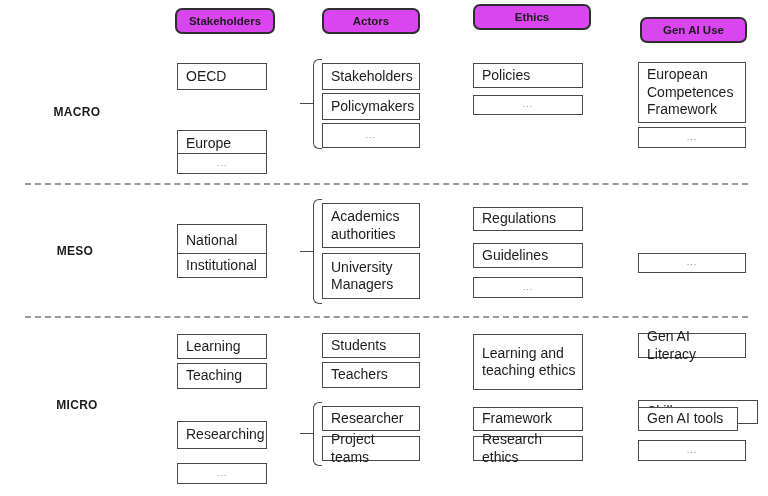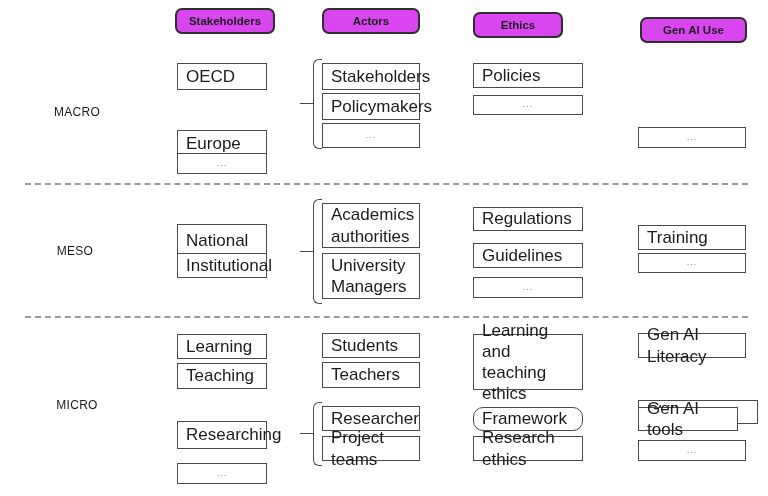--- a/index.html
+++ b/index.html
@@ -27,36 +27,36 @@
   }
   .box {
     position: absolute;
     box-sizing: border-box;
     border: 1.5px solid #4a4a4a;
     background: #ffffff;
     display: flex;
     align-items: center;
     padding-left: 8px;
     padding-right: 4px;
-    font-size: 17px;
+    font-size: 14px;
     line-height: 1.25;
   }
   .box.dots {
     justify-content: center;
     padding-left: 0;
     padding-right: 0;
     color: #8a8a8a;
     font-size: 9px;
     letter-spacing: 1px;
   }
   .row-label {
     position: absolute;
     width: 70px;
     text-align: center;
-    font-weight: normal;
+    font-weight: bold;
     font-size: 12px;
     letter-spacing: 0.3px;
   }
   .divider {
     position: absolute;
     left: 25px;
     width: 723px;
     height: 0;
     border-top: 2px dashed #9a9a9a;
   }
@@ -79,80 +79,80 @@
     margin-top: -1px;
   }
 </style>
 </head>
 <body>
 
 <div id="canvas">
 
   <div class="header-box" style="left:175px; top:8px; width:100px;">Stakeholders</div>
   <div class="header-box" style="left:322px; top:8px; width:98px;">Actors</div>
-  <div class="header-box" style="left:473px; top:12px; width:90px;">Ethics</div>
+  <div class="header-box" style="left:473px; top:4px; width:118px;">Ethics</div>
   <div class="header-box" style="left:640px; top:8px; width:107px;margin-top:9px;">Gen AI Use</div>
 
   <div class="row-label" style="left:42px; top:105px;">MACRO</div>
 
   <div class="box" style="left:177px; top:63px; width:90px; height:27px;">OECD</div>
   <div class="box" style="left:177px; top:130px; width:90px; height:27px;">Europe</div>
   <div class="box dots" style="left:177px; top:153px; width:90px; height:21px;">...</div>
 
   <div class="bracket" style="left:313px; top:59px; height:90px;">
     <div class="bracket-tick"></div>
   </div>
   <div class="box" style="left:322px; top:63px; width:98px; height:27px;">Stakeholders</div>
   <div class="box" style="left:322px; top:93px; width:98px; height:27px;">Policymakers</div>
   <div class="box dots" style="left:322px; top:123px; width:98px; height:25px;">...</div>
 
   <div class="box" style="left:473px; top:63px; width:110px; height:25px;">Policies</div>
   <div class="box dots" style="left:473px; top:95px; width:110px; height:20px;">...</div>
 
+  <div class="box" style="left:638px; top:62px; width:108px; height:61px;">European Competences Framework</div>
   <div class="box dots" style="left:638px; top:127px; width:108px; height:21px;">...</div>
 
   <div class="divider" style="top:183px;"></div>
 
   <div class="row-label" style="left:40px; top:244px;">MESO</div>
 
   <div class="box" style="left:177px; top:224px; width:90px; height:33px;">National</div>
   <div class="box" style="left:177px; top:253px; width:90px; height:25px;">Institutional</div>
 
   <div class="bracket" style="left:313px; top:199px; height:105px;">
     <div class="bracket-tick"></div>
   </div>
   <div class="box" style="left:322px; top:203px; width:98px; height:45px;">Academics authorities</div>
   <div class="box" style="left:322px; top:253px; width:98px; height:46px;">University Managers</div>
 
   <div class="box" style="left:473px; top:207px; width:110px; height:24px;">Regulations</div>
   <div class="box" style="left:473px; top:243px; width:110px; height:25px;">Guidelines</div>
   <div class="box dots" style="left:473px; top:277px; width:110px; height:21px;">...</div>
 
-  <div class="box" style="left:638px; top:225px; width:108px; height:25px;">Training</div>
   <div class="box dots" style="left:638px; top:253px; width:108px; height:20px;">...</div>
 
   <div class="divider" style="top:316px;"></div>
 
   <div class="row-label" style="left:42px; top:398px;">MICRO</div>
 
   <div class="box" style="left:177px; top:334px; width:90px; height:25px;">Learning</div>
   <div class="box" style="left:177px; top:363px; width:90px; height:26px;">Teaching</div>
   <div class="box" style="left:177px; top:421px; width:90px; height:28px;">Researching</div>
   <div class="box dots" style="left:177px; top:463px; width:90px; height:21px;">...</div>
 
   <div class="box" style="left:322px; top:333px; width:98px; height:25px;">Students</div>
   <div class="box" style="left:322px; top:362px; width:98px; height:26px;">Teachers</div>
   <div class="bracket" style="left:313px; top:402px; height:64px;">
     <div class="bracket-tick"></div>
   </div>
   <div class="box" style="left:322px; top:406px; width:98px; height:25px;">Researcher</div>
   <div class="box" style="left:322px; top:436px; width:98px; height:25px;">Project teams</div>
 
   <div class="box" style="left:473px; top:334px; width:110px; height:56px;">Learning and teaching ethics</div>
-  <div class="box" style="left:473px; top:407px; width:110px; height:24px;border-radius:10px;">Framework</div>
+  <div class="box" style="left:473px; top:407px; width:110px; height:24px;">Framework</div>
   <div class="box" style="left:473px; top:436px; width:110px; height:25px;">Research ethics</div>
 
   <div class="box" style="left:638px; top:333px; width:108px; height:25px;">Gen AI Literacy</div>
   <div class="box" style="left:638px; top:368px; width:120px; height:24px;margin-top:32px;">Skills</div>
   <div class="box" style="left:638px; top:407px; width:100px; height:24px;">Gen AI tools</div>
   <div class="box dots" style="left:638px; top:440px; width:108px; height:21px;">...</div>
 
 </div>
 
 </body></html>

